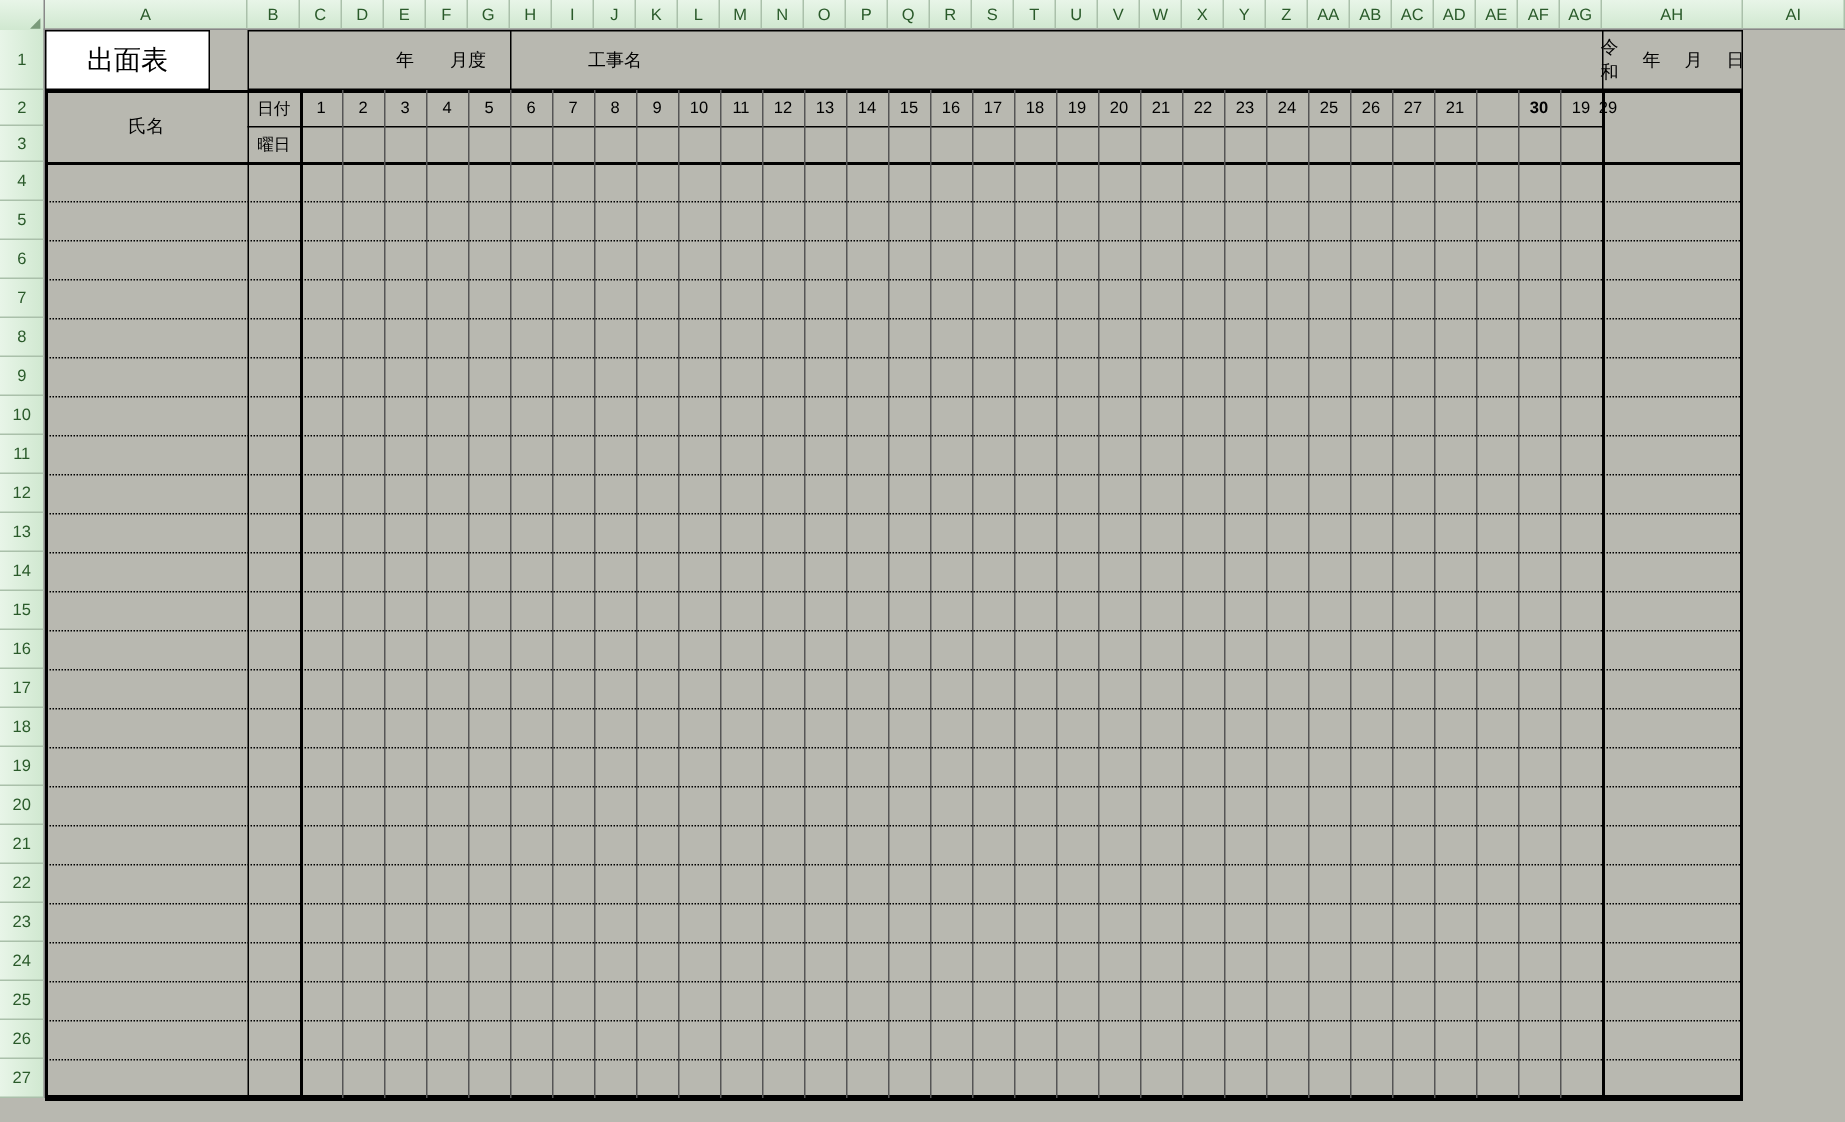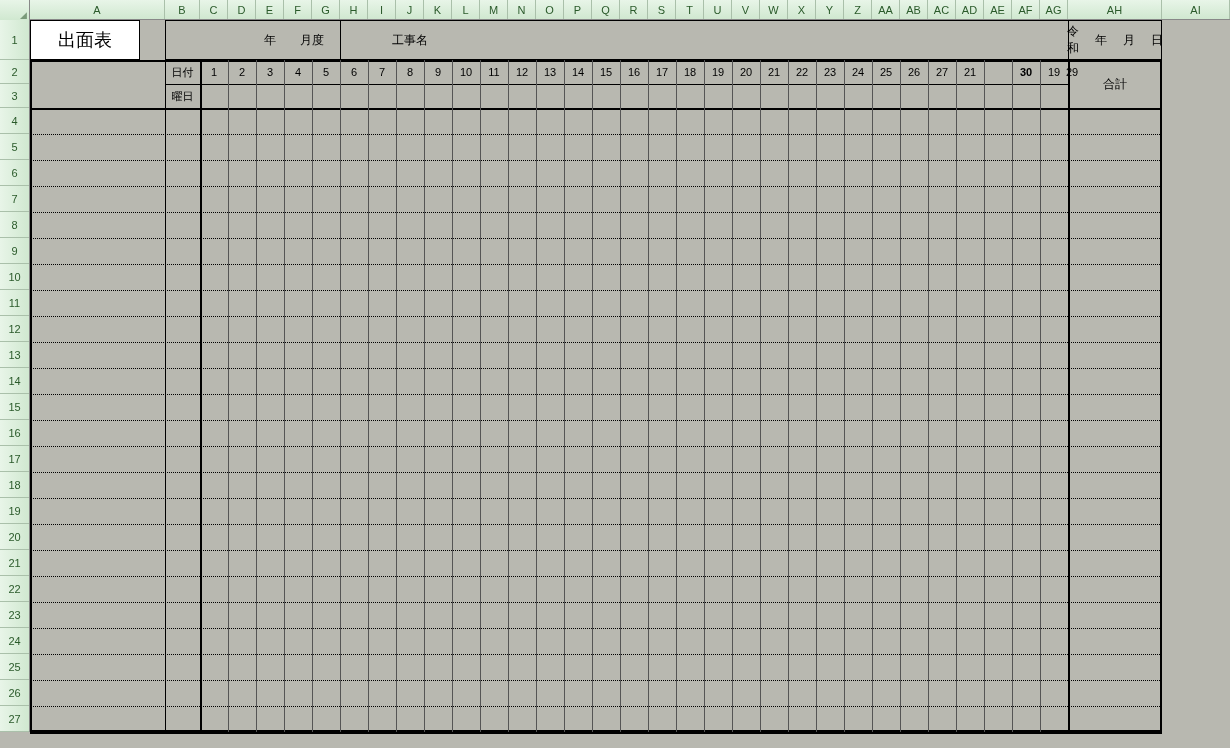--- a/index.html
+++ b/index.html
@@ -173,32 +173,32 @@
       </div>
     <div class="box label" id="mo" style="left: 254px; top: 0px; width: 56px; height: 40px;">
         <span>月度</span>
       </div>
     <div class="box label" id="cn" style="left: 338px; top: 0px; width: 84px; height: 40px;">
         <span>工事名</span>
       </div>
 
     <div class="box thick-border" id="outerframe" style="left: 0px; top: 40px; width: 1132px; height: 672px;"></div>
 
+    <div class="box label" id="namelbl" style="left: 0px; top: 40px; width: 135px; height: 48px;">
+        <span>氏名</span>
+      </div>
 
     <div class="box label label-sm" id="datelbl" style="left: 135px; top: 40px; width: 35px; height: 24px;">
         <span>日付</span>
       </div>
 
     <div class="box label label-sm" id="wdlbl" style="left: 135px; top: 64px; width: 35px; height: 24px;">
         <span>曜日</span>
       </div>
 
-    <div class="box label" id="totlbl" style="left: 1038px; top: 40px; width: 94px; height: 48px;">
-        <span>合計</span>
-      </div>
 
     <div id="daysrow">
         <div class="box label label-sm" style="left: 170px; top: 40px; width: 28px; height: 24px;">1</div>
         <div class="box label label-sm" style="left: 198px; top: 40px; width: 28px; height: 24px;">2</div>
         <div class="box label label-sm" style="left: 226px; top: 40px; width: 28px; height: 24px;">3</div>
         <div class="box label label-sm" style="left: 254px; top: 40px; width: 28px; height: 24px;">4</div>
         <div class="box label label-sm" style="left: 282px; top: 40px; width: 28px; height: 24px;">5</div>
         <div class="box label label-sm" style="left: 310px; top: 40px; width: 28px; height: 24px;">6</div>
         <div class="box label label-sm" style="left: 338px; top: 40px; width: 28px; height: 24px;">7</div>
         <div class="box label label-sm" style="left: 366px; top: 40px; width: 28px; height: 24px;">8</div>

